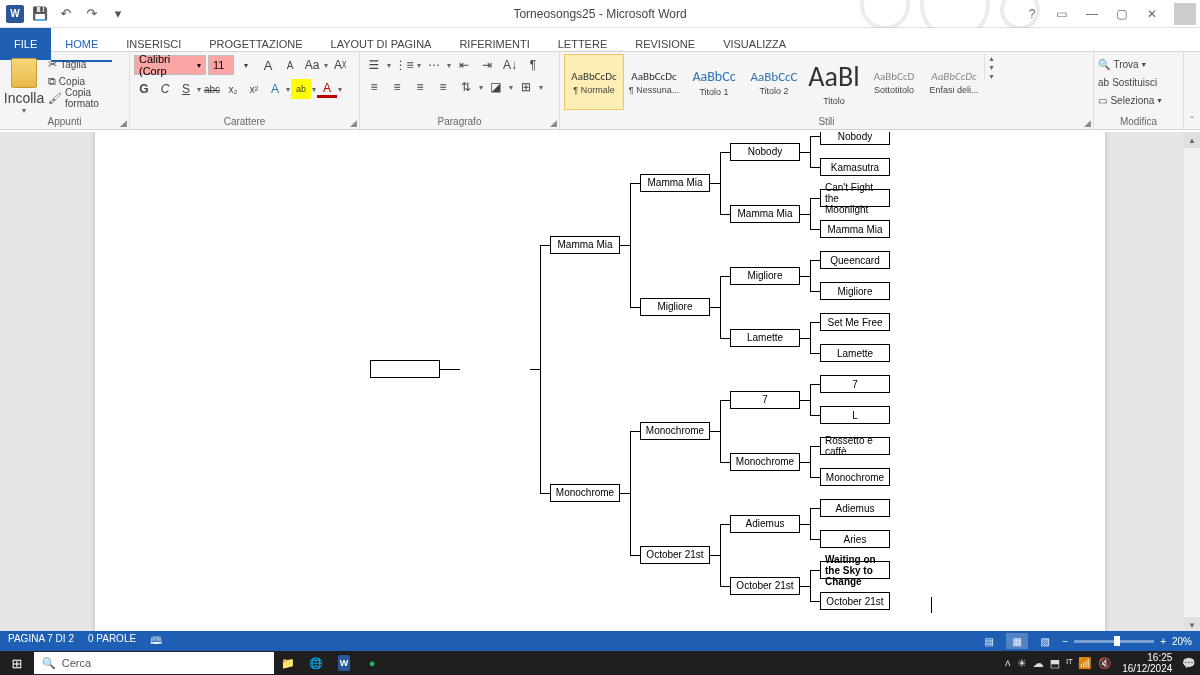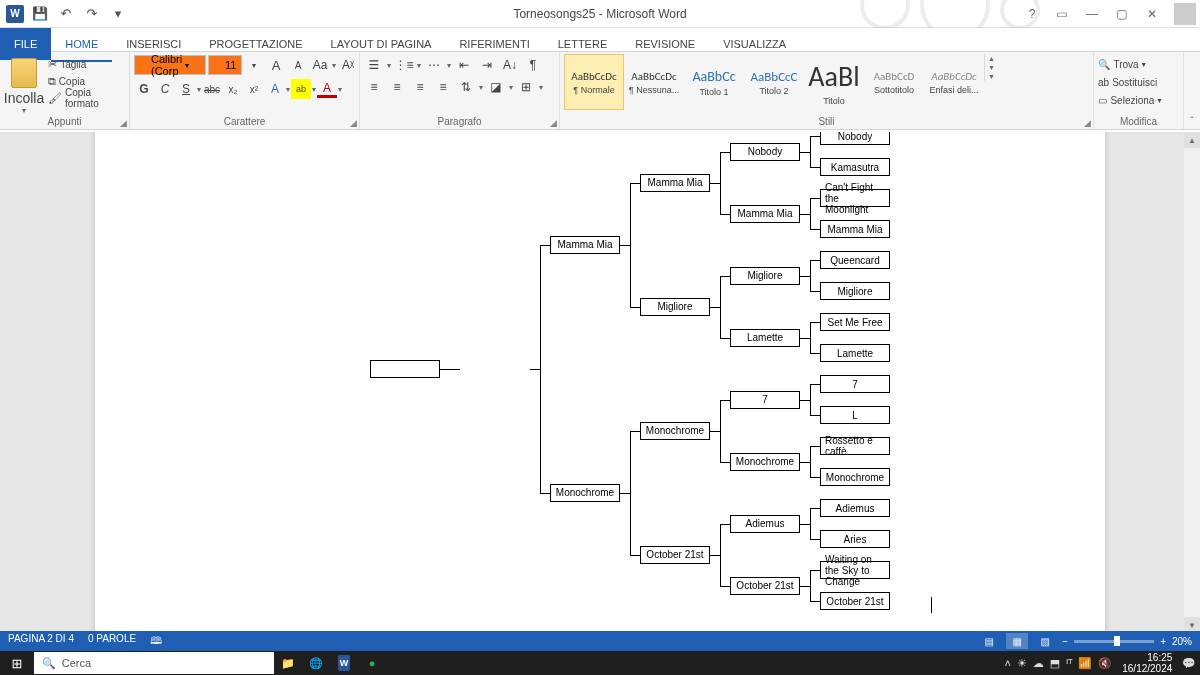--- a/index.html
+++ b/index.html
@@ -31,21 +31,21 @@
 .clipboard-group { width: 130px; }
 .paste-btn { display: flex; flex-direction: column; align-items: center; width: 40px; padding-top: 4px; cursor: pointer; }
 .paste-icon { width: 26px; height: 30px; background: linear-gradient(#f8d57a,#e8b94a); border: 1px solid #c99a30; border-radius: 2px; }
 .paste-label { font-size: 14px; color: #444; margin-top: 2px; }
 .clip-stack { display: flex; flex-direction: column; gap: 1px; margin-left: 4px; padding-top: 2px; }
 .clip-item { font-size: 10px; color: #444; display: flex; align-items: center; gap: 3px; cursor: pointer; height: 16px; }
 .clip-icon { font-size: 11px; }
 
 .font-group { width: 230px; }
 .font-row1 { display: flex; align-items: center; gap: 2px; height: 22px; }
-.font-combo { height: 20px; border: 1px solid #c0c0c0; background: #f97316; font-size: 11px; padding: 0 16px; display: flex; align-items: center; }
+.font-combo { height: 20px; border: 1px solid #c0c0c0; background: #fca5a5; font-size: 11px; padding: 0 4px; display: flex; align-items: center; }
 .font-name { width: 72px; }
 .font-size { width: 26px; }
 .font-btn { width: 20px; height: 20px; display: flex; align-items: center; justify-content: center; font-size: 12px; color: #444; cursor: pointer; }
 .font-row2 { display: flex; align-items: center; gap: 1px; height: 22px; margin-top: 2px; }
 
 .para-group { width: 200px; }
 .para-row { display: flex; align-items: center; gap: 3px; height: 22px; }
 .para-btn { width: 20px; height: 20px; display: flex; align-items: center; justify-content: center; font-size: 12px; color: #444; cursor: pointer; }
 
 .styles-group { flex: 1; min-width: 420px; }
@@ -345,21 +345,21 @@
         </div>
         <div class="node c4" style="top: 341px;">
           <span>Monochrome</span>
         </div>
         <div class="node c4" style="top: 372px;">
           <span>Adiemus</span>
         </div>
         <div class="node c4" style="top: 403px;">
           <span>Aries</span>
         </div>
-        <div class="node c4" style="top: 434px;">
+        <div class="node c4" style="top: 434px; font-weight: bold;">
           <span>Waiting on the Sky to Change</span>
         </div>
         <div class="node c4" style="top: 465px;">
           <span>October 21st</span>
         </div>
         <div class="node c3" style="top: 15.5px;">
           <span>Nobody</span>
         </div>
         <div class="node c3" style="top: 77.5px;">
           <span>Mamma Mia</span>
@@ -468,21 +468,21 @@
     <div class="cursor"></div>
   </div>
   <div class="scrollbar-v">
     <div class="up">▴</div>
     <div class="down">▾</div>
   </div>
 </div>
 
 <div class="statusbar">
   <div class="status-left">
-    <span>PAGINA 2 DI 4</span>
+    <span>PAGINA 7 DI 2</span>
     <span>0 PAROLE</span>
     <span>🕮</span>
   </div>
   <div class="status-right">
     <div class="view-btn">▤</div>
     <div class="view-btn sel">▦</div>
     <div class="view-btn">▨</div>
     <span>−</span>
     <div class="zoom-slider">
         <div class="zoom-thumb"></div>

